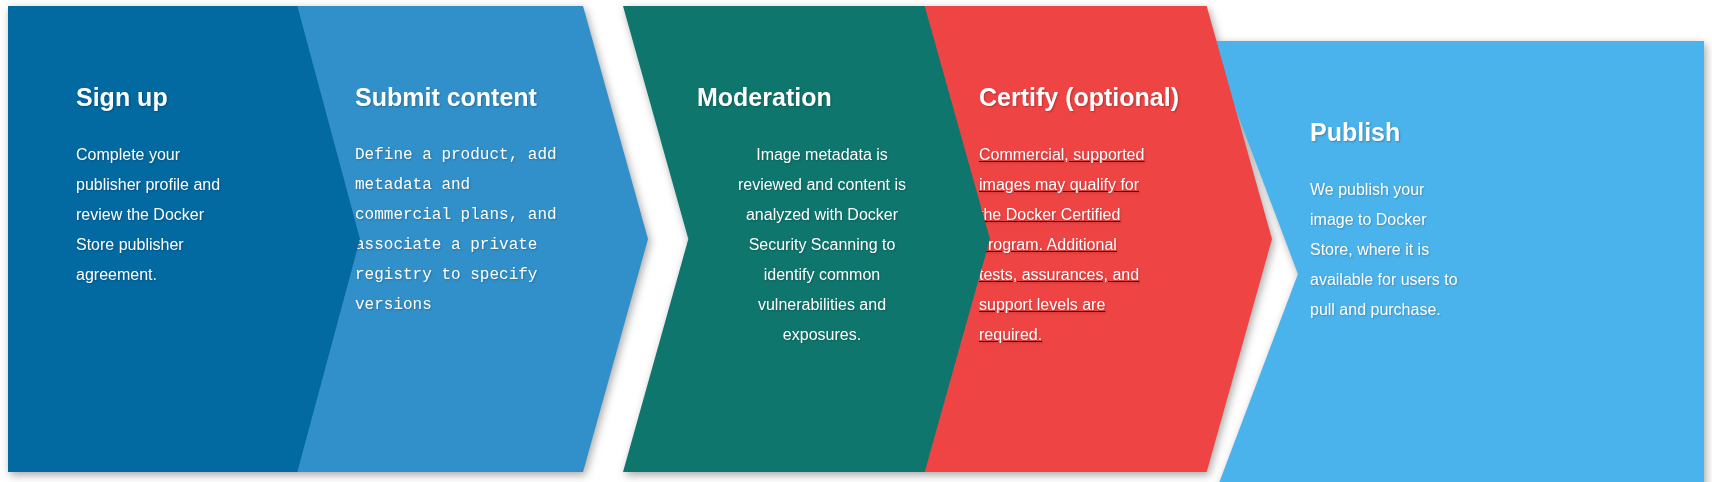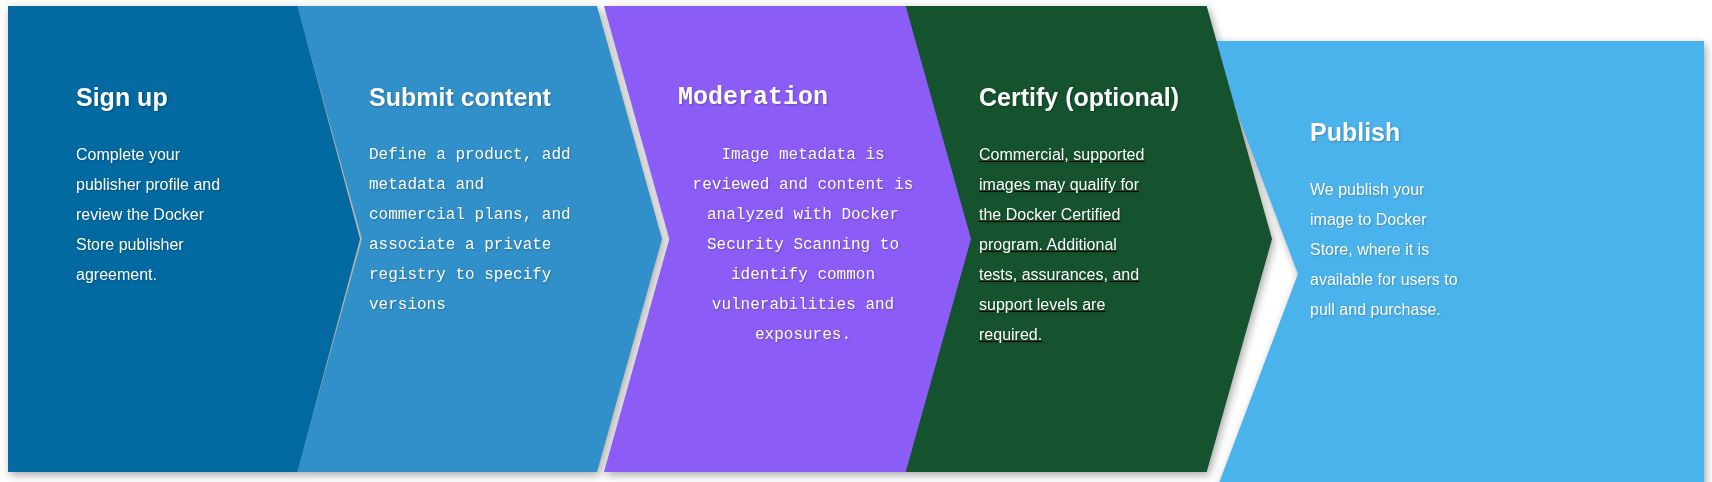--- a/index.html
+++ b/index.html
@@ -90,52 +90,52 @@
           </div>
           <div class="desc-row" style="width: 230px;">
             <div class="stage-desc">Complete your
 publisher profile and
 review the Docker
 Store publisher
 agreement.</div>
           </div>
         </div>
       </div>
-      <div class="stage mid" style="left: 289px; width: 365px; background: rgb(49, 144, 201); z-index: 4;">
+      <div class="stage mid" style="left: 275px; width: 365px; background: rgb(49, 144, 201); z-index: 4;">
         <div class="stage-body" style="left: 72px; width: 248px;">
           <div class="title-row">
             <div class="stage-title">Submit content</div>
           </div>
           <div class="desc-row" style="width: 248px; font-family: Liberation Mono, monospace;">
             <div class="stage-desc">Define a product, add
 metadata and
 commercial plans, and
 associate a private
 registry to specify
 versions</div>
           </div>
         </div>
       </div>
-      <div class="stage mid" style="left: 596px; width: 367px; background: #8b5cf6; z-index: 3; font-family: Liberation Mono, monospace;">
+      <div class="stage mid" style="left: 615px; width: 367px; background: #0f766e; z-index: 3;">
         <div class="stage-body" style="left: 74px; width: 250px;">
           <div class="title-row">
             <div class="stage-title">Moderation</div>
           </div>
           <div class="desc-row" style="width: 250px; text-align: center;">
             <div class="stage-desc">Image metadata is
 reviewed and content is
 analyzed with Docker
 Security Scanning to
 identify common
 vulnerabilities and
 exposures.</div>
           </div>
         </div>
       </div>
-      <div class="stage mid" style="left: 897px; width: 367px; background: #14532d; z-index: 2;">
+      <div class="stage mid" style="left: 897px; width: 367px; background: #ef4444; z-index: 2;">
         <div class="stage-body" style="left: 74px; width: 250px;">
           <div class="title-row">
             <div class="stage-title">Certify (optional)</div>
           </div>
           <div class="desc-row" style="width: 250px; text-decoration: underline;">
             <div class="stage-desc">Commercial, supported
 images may qualify for
 the Docker Certified
 program.  Additional
 tests, assurances, and

